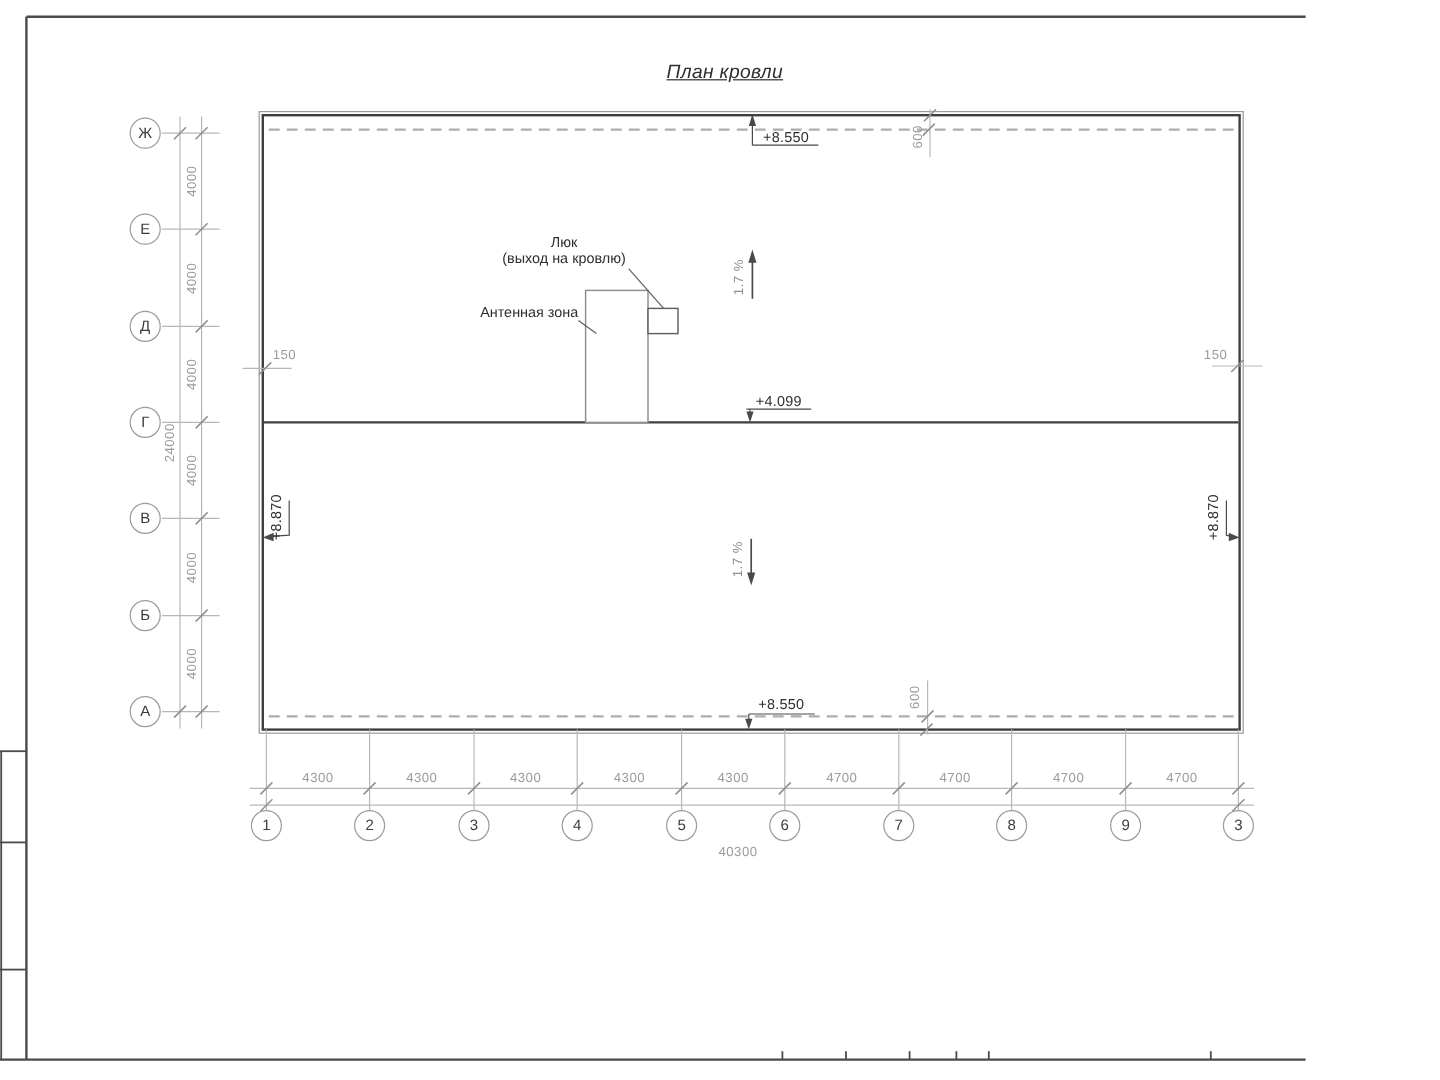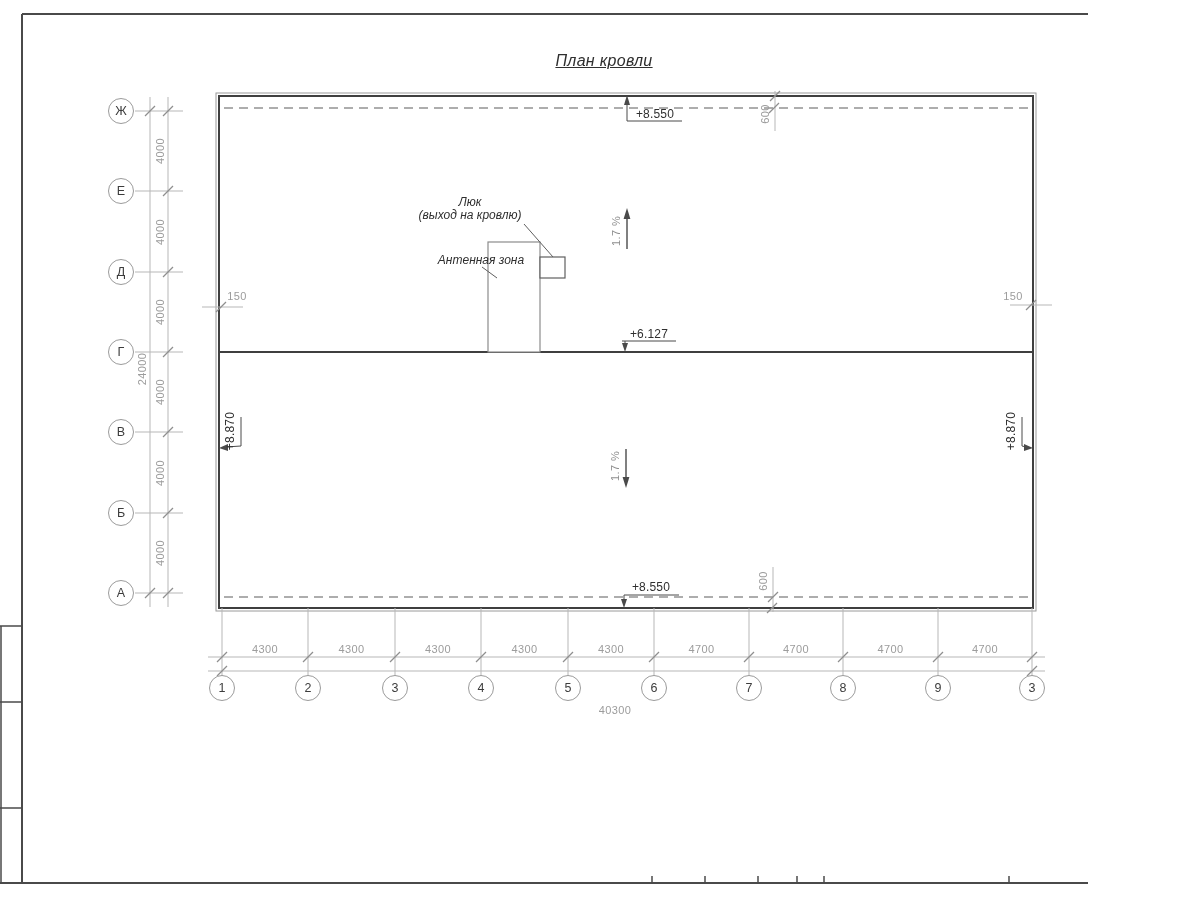--- a/index.html
+++ b/index.html
@@ -3,21 +3,21 @@
 <meta charset="utf-8">
 <style>
   html,body{margin:0;padding:0;background:#ffffff;}
   .canvas{
     position:relative;width:1088px;height:900px;background:#ffffff;overflow:hidden;
     font-family:"Liberation Sans", sans-serif;
   }
   .t{position:absolute;transform:translate(-50%,-50%);white-space:nowrap;}
   .rot{transform:translate(-50%,-50%) rotate(-90deg);}
   .dim{font-size:11px;color:#9c9c9c;letter-spacing:.4px;}
-  .dark{font-size:12px;color:#2f2f2f;font-style:italic;}
+  .dark{font-size:12px;color:#2f2f2f;}
   .elev{font-size:12px;color:#2f2f2f;letter-spacing:.2px;}
   .title{
     font-size:16px;font-style:italic;color:#2f2f2f;
     text-decoration:underline;letter-spacing:.3px;
   }
   .bubble{
     position:absolute;width:26px;height:26px;border:1px solid #9b9b9b;border-radius:50%;
     background:#fff;color:#3c3c3c;font-size:12.5px;
     display:flex;align-items:center;justify-content:center;
     transform:translate(-50%,-50%);box-sizing:border-box;
@@ -155,24 +155,24 @@
     <line x1="524" y1="224" x2="553" y2="257" stroke="#5f5f5f"></line>
     <line x1="482" y1="267" x2="497" y2="278" stroke="#5f5f5f"></line>
   </svg>
 
   <div class="t title" style="left:604px;top:61px;">План кровли</div>
 
   <div class="t dark lbl-center" style="left:470px;top:209px;">
     <div>Люк</div>
     <div>(выход на кровлю)</div>
   </div>
-  <div class="t dark" style="left:441px;top:260px;margin-left:40px;">Антенная зона</div>
+  <div class="t dark" style="left:441px;top:260px;">Антенная зона</div>
 
   <div class="t elev" style="left:655px;top:114px;">+8.550</div>
-  <div class="t elev" style="left:649px;top:334px;">+6.127</div>
+  <div class="t elev" style="left:649px;top:334px;">+4.099</div>
   <div class="t elev" style="left:651px;top:587px;">+8.550</div>
   <div class="t rot elev" style="left:230px;top:431px;">+8.870</div>
   <div class="t rot elev" style="left:1011px;top:431px;">+8.870</div>
 
   <div class="t rot dim" style="left:616px;top:231px;color:#8f8f8f;">1.7 %</div>
   <div class="t rot dim" style="left:615px;top:466px;color:#8f8f8f;">1.7 %</div>
 
   <div class="t dim" style="left:237px;top:296px;">150</div>
   <div class="t dim" style="left:1013px;top:296px;">150</div>
   <div class="t rot dim" style="left:765px;top:114px;">600</div>

